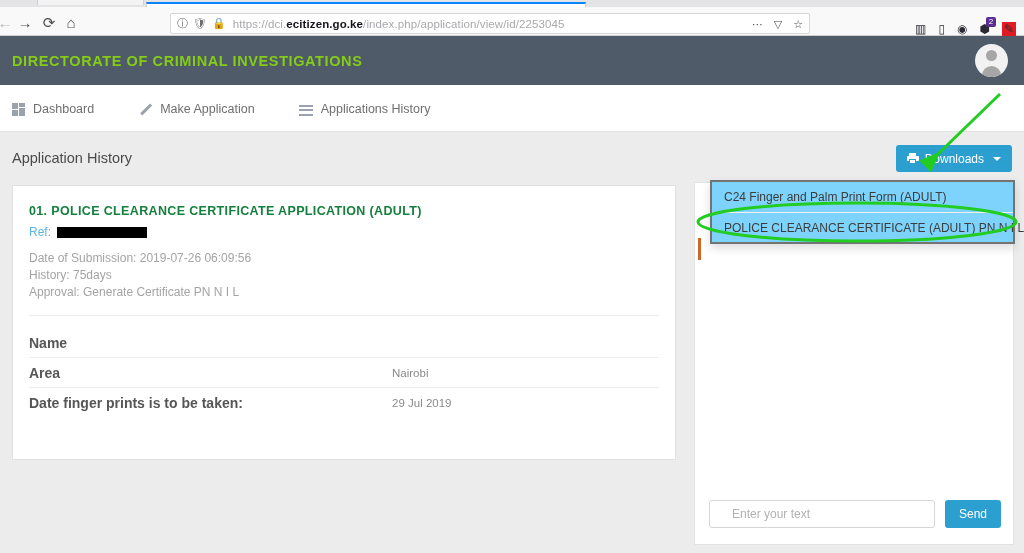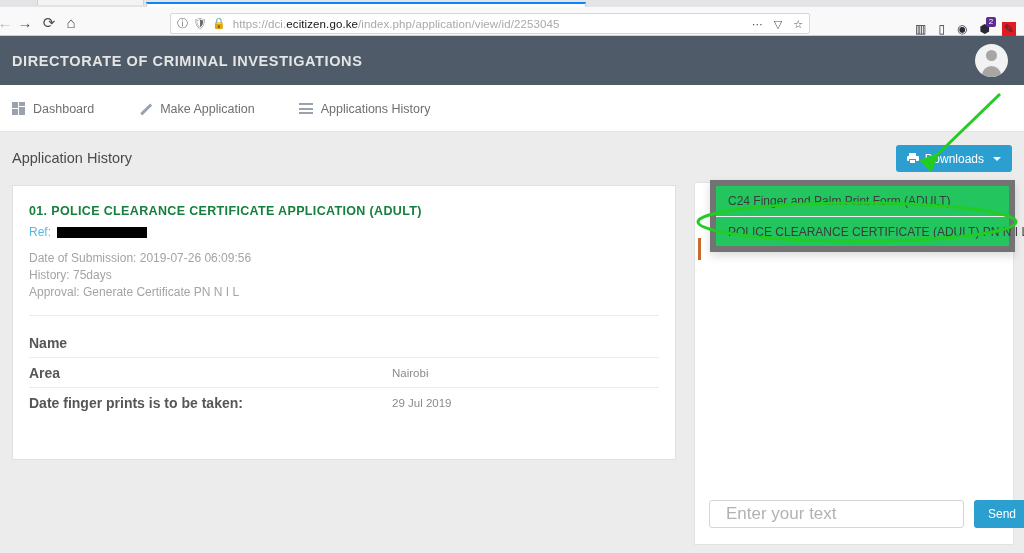--- a/index.html
+++ b/index.html
@@ -38,21 +38,21 @@
     position:absolute; left:170px; top:6px; width:640px; height:21px;
     background:#ffffff; border:1px solid #d7d7db; border-radius:2px;
     display:flex; align-items:center; padding:0 6px; gap:5px;
   }
   .urlbar .glyph { font-size:11px; color:#6c6c70; line-height:1; }
   .lock { color:#12bc00; font-size:11px; }
   .url-text {
     font-size:11.5px; color:#a9a9ad; white-space:nowrap; overflow:hidden;
     letter-spacing:.1px; margin-left:2px;
   }
-  .url-text b { color:#15141a; font-weight:400;text-align:center; }
+  .url-text b { color:#15141a; font-weight:700;text-align:center; }
   .url-right {
     position:absolute; right:6px; top:0; height:21px;
     display:flex; align-items:center; gap:11px;
   }
   .url-right span { font-size:11px; color:#4d4d52; line-height:1; }
 
   .chrome-icons {
     position:absolute; right:4px; top:7px; height:29px;
     display:flex; align-items:center; gap:12px; padding-right:4px;
   }
@@ -65,39 +65,39 @@
   .ci-red { width:14px; height:14px; background:#e01b24; color:#fff;
     display:flex; align-items:center; justify-content:center; font-size:9px; }
 
   
   .app-header {
     position:absolute; left:0; top:36px; width:1024px; height:49px;
     background:#4f5b69;
   }
   .app-title {
     position:absolute; left:12px; top:0; height:49px; display:flex; align-items:center;
-    color:#e5e5e5; font-size:14.5px; font-weight:bold; letter-spacing:.6px;
+    color:#84cc16; font-size:14.5px; font-weight:bold; letter-spacing:.6px;
   }
   .avatar {
     position:absolute; right:16px; top:8px; width:33px; height:33px; border-radius:50%;
     background:#f2f2f2; display:flex; align-items:flex-end; justify-content:center;
     overflow:hidden;
   }
   .avatar .head { width:11px; height:11px; border-radius:50%; background:#a6a6a6;
     position:absolute; top:6px; }
   .avatar .body { width:19px; height:11px; border-radius:10px 10px 0 0; background:#a6a6a6;
     position:absolute; bottom:0; }
 
   
   .navstrip {
     position:absolute; left:0; top:85px; width:1024px; height:47px;
     background:#ffffff; border-bottom:1px solid #e3e3e3;
   }
   .navitems { position:absolute; left:12px; top:0; height:47px; display:flex; align-items:center; }
-  .navitem { display:flex; align-items:center; gap:8px; margin-right:44px; cursor:pointer; }
+  .navitem { display:flex; align-items:flex-end; gap:8px; margin-right:44px; cursor:pointer; }
   .navitem .lbl { font-size:12.5px; color:#6f6f6f; }
   .ic-grid { width:13px; height:13px; position:relative; }
   .ic-grid i { position:absolute; background:#9aa3ad; display:block; }
   .ic-grid i:nth-child(1){ left:0; top:0; width:6px; height:6px; }
   .ic-grid i:nth-child(2){ left:7px; top:0; width:6px; height:4px; }
   .ic-grid i:nth-child(3){ left:0; top:7px; width:6px; height:6px; }
   .ic-grid i:nth-child(4){ left:7px; top:5px; width:6px; height:8px; }
   .ic-pencil { width:14px; height:14px; position:relative; }
   .ic-pencil i { position:absolute; left:1px; top:6px; width:14px; height:2.5px;
     background:#9aa3ad; transform:rotate(-45deg); transform-origin:center; }
@@ -148,33 +148,33 @@
   }
   .chat-sliver {
     position:absolute; left:3px; top:55px; width:3px; height:22px; background:#c96a2b;
   }
   .chat-footer {
     position:absolute; left:0; bottom:0; width:320px; height:60px;
     display:flex; align-items:center; padding:0 14px; gap:10px;
   }
   .chat-input {
     flex:1; height:28px; border:1px solid #d6d6d6; border-radius:3px;
-    padding:0 16px; font-size:17px; color:#9b9b9b; font-family:"Liberation Sans",sans-serif;
+    padding:0 22px; font-size:12px; color:#9b9b9b; font-family:"Liberation Sans",sans-serif;
     background:#fff; outline:none;
   }
   .chat-input::placeholder { color:#b2b2b2; }
   .send-btn {
     height:28px; background:#2b9fd0; color:#fff; border:none; border-radius:3px;
     padding:0 14px; font-size:12px; cursor:pointer; font-family:"Liberation Sans",sans-serif;
   }
 
   
   .dropdown {
     position:absolute; left:710px; top:180px; width:305px;
-    background:#22c55e; border:6px solid #737373;
+    background:#7dd3fc; border:2px solid #737373;
     box-shadow:0 4px 9px rgba(0,0,0,.14); z-index:40;
   }
   .dd-item { height:30px; display:flex; align-items:center; padding:0 12px;
     font-size:12px; color:#3c3c3c; white-space:nowrap; cursor:pointer; }
   .dd-item.sep { border-top:1px solid #f0f0f0; }
 
   
   .annot { position:absolute; left:0; top:0; width:1024px; height:553px;
     pointer-events:none; z-index:60; }
 </style>

